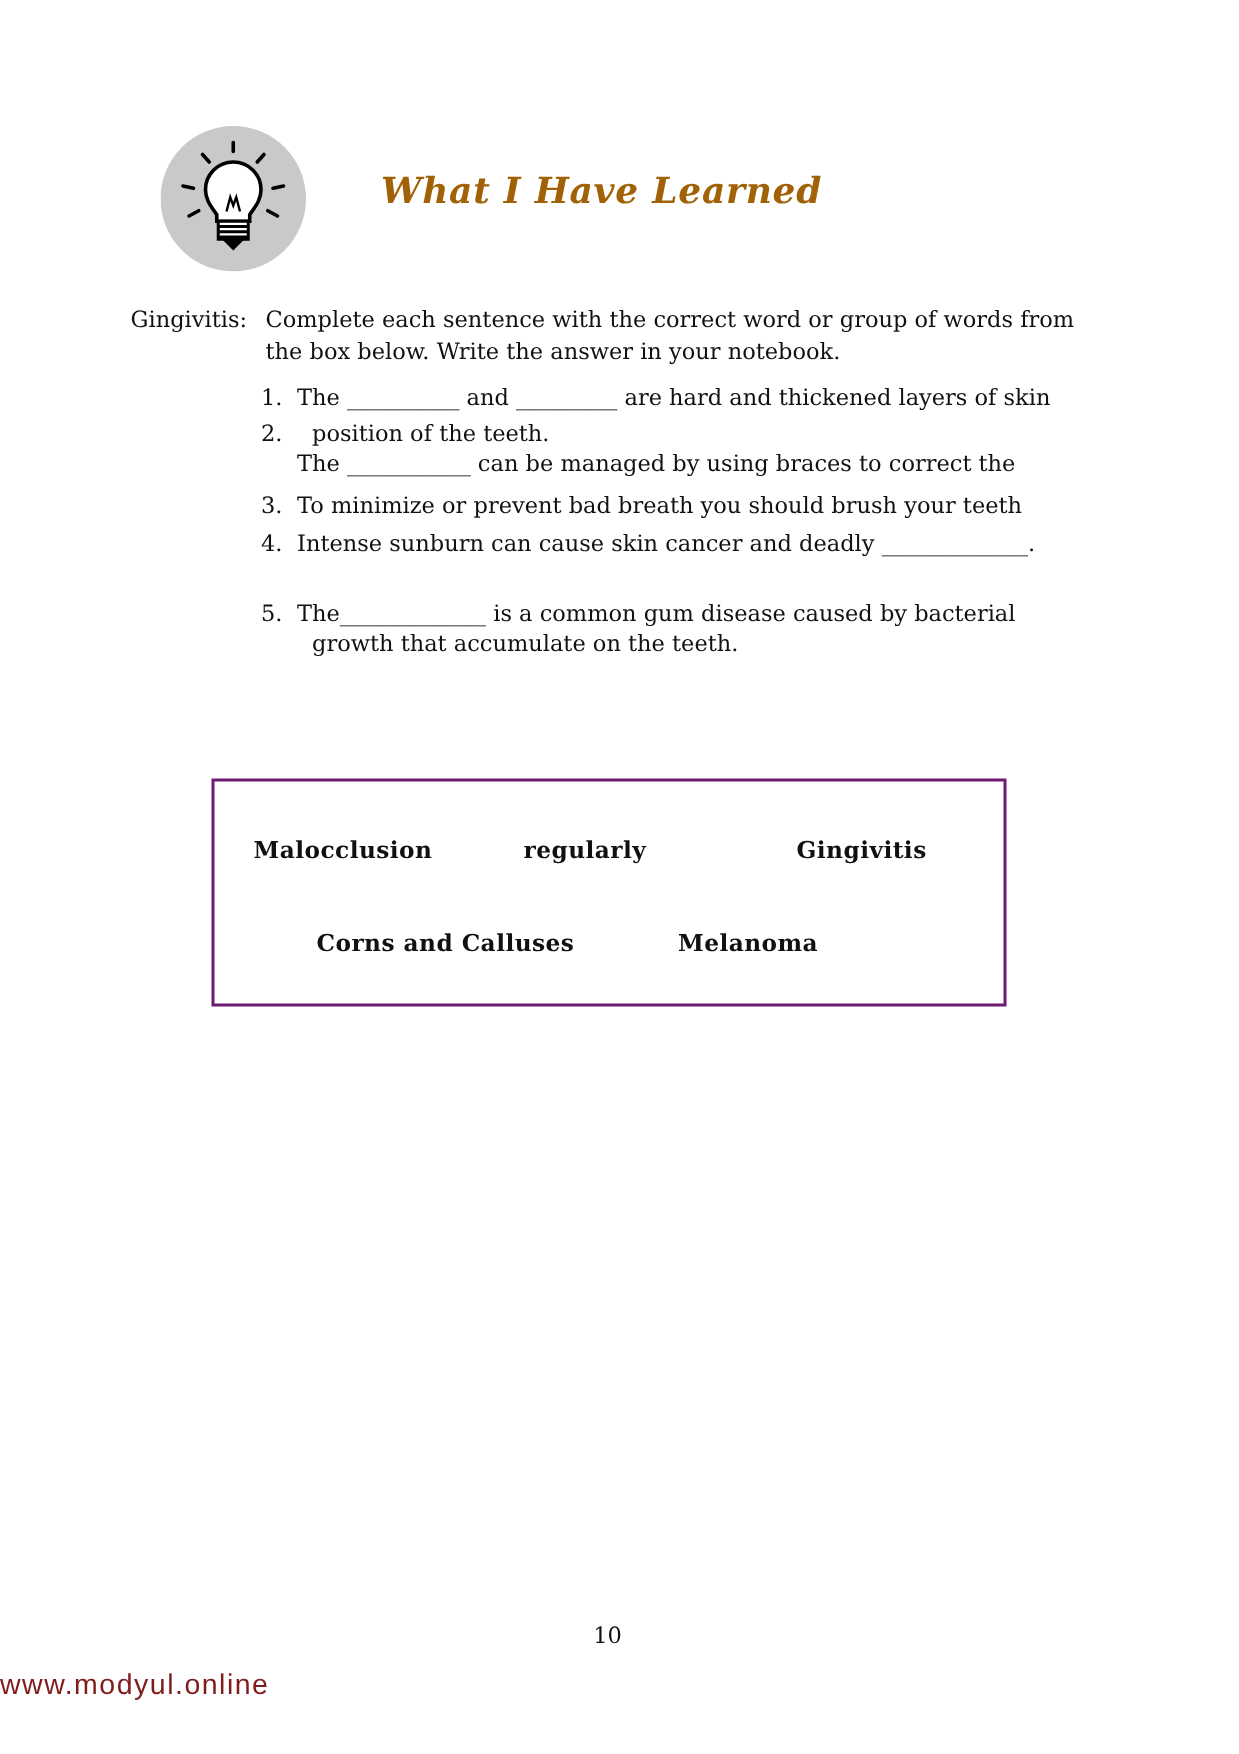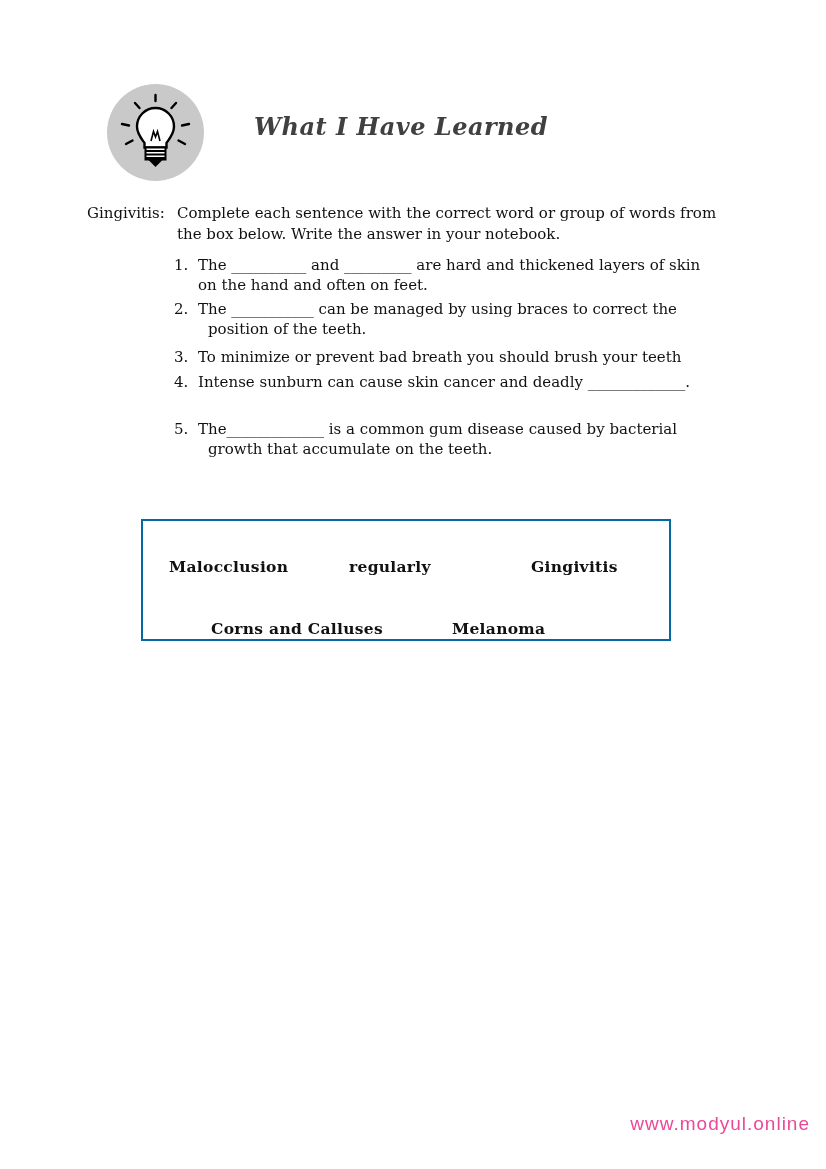--- a/index.html
+++ b/index.html
@@ -20,21 +20,21 @@
     left: 107px; top: 84px;
     width: 97px; height: 97px;
   }
   .page-title {
     position: absolute;
     left: 254px; top: 112px;
     font-size: 24px;
     font-weight: bold;
     font-style: italic;
     letter-spacing: 0.5px;
-    color: #404040;
+    color: #a16207;
   }
 
   
   .directions {
     position: absolute;
     left: 87px; top: 203px;
     display: flex;
     font-size: 15px;
     line-height: 21px;
   }
@@ -63,22 +63,22 @@
     width: 24px;
   }
   .qtext .line { display: block; white-space: nowrap; }
   .qtext .cont { padding-left: 10px; }
   .q1 .qtext .cont { padding-left: 0; }
 
   
   .word-bank {
     position: absolute;
     left: 141px; top: 519px;
-    width: 530px; height: 122px;
-    border: 2px solid #0369a1;
+    width: 530px; height: 152px;
+    border: 2px solid #701a75;
     background: #ffffff;
   }
   .bank-word {
     position: absolute;
     font-size: 15.5px;
     font-weight: bold;
     white-space: nowrap;
     letter-spacing: 0.3px;
   }
   .bw0 { left: 26px;  top: 36px; }
@@ -90,24 +90,24 @@
   
   .page-number {
     position: absolute;
     left: 0; right: 16px; top: 1081px;
     text-align: center;
     font-size: 15px;
   }
   .watermark {
     position: absolute;
     left: 0; right: 16px; top: 1113px;
-    text-align: right;
+    text-align: left;
     font-size: 19px;
     letter-spacing: 1px;
-    color: #ec4899;
+    color: #7f1d1d;
     font-family: "Liberation Sans", "DejaVu Sans", sans-serif;
   }
 </style>
 </head>
 <body>
 
 <div class="page">
 
   <div class="icon-circle">
     <svg viewBox="0 0 97 97" width="97" height="97" aria-hidden="true">
@@ -138,28 +138,27 @@
       <span class="line">Complete each sentence with the correct word or group of words from</span>
       <span class="line">the box below. Write the answer in your notebook.</span>
     </span>
   </section>
 
   <ol class="questions">
     <li class="question q1">
       <span class="qnum">1.</span>
       <span class="qtext">
         <span class="line">The __________ and _________ are hard and thickened layers of skin</span>
-        <span class="line cont">on the hand and often on feet.</span>
       </span>
     </li>
     <li class="question q2">
       <span class="qnum">2.</span>
       <span class="qtext">
+        <span class="line cont">position of the teeth.</span>
         <span class="line">The ___________ can be managed by using braces to correct the</span>
-        <span class="line cont">position of the teeth.</span>
       </span>
     </li>
     <li class="question q3">
       <span class="qnum">3.</span>
       <span class="qtext">
         <span class="line">To minimize or prevent bad breath you should brush your teeth</span>
       </span>
     </li>
     <li class="question q4">
       <span class="qnum">4.</span>
@@ -177,15 +176,16 @@
   </ol>
 
   <div class="word-bank">
     <span class="bank-word bw0">Malocclusion</span>
     <span class="bank-word bw1">regularly</span>
     <span class="bank-word bw2">Gingivitis</span>
     <span class="bank-word bw3">Corns and Calluses</span>
     <span class="bank-word bw4">Melanoma</span>
   </div>
 
+  <div class="page-number">10</div>
   <div class="watermark">www.modyul.online</div>
 
 </div>
 
 </body></html>

